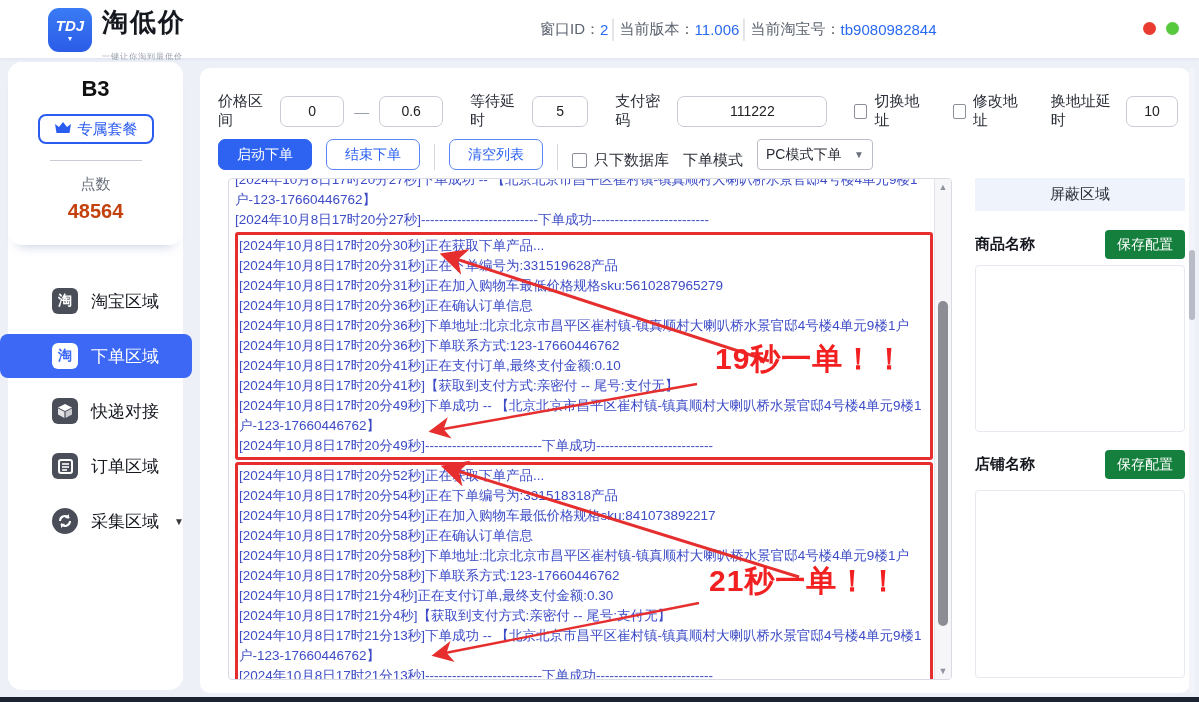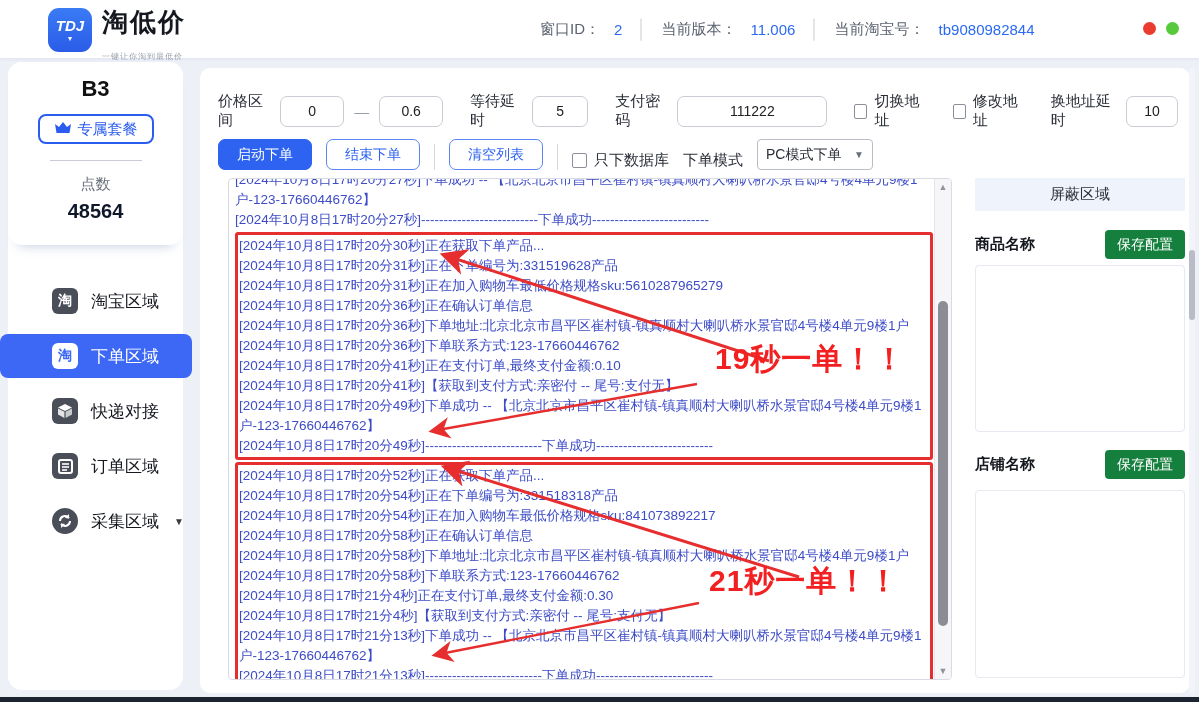--- a/index.html
+++ b/index.html
@@ -13,42 +13,42 @@
   .header { position:absolute; left:0; top:0; width:1199px; height:58px;
     background:#fff; box-shadow:0 1px 3px rgba(40,60,120,.08); z-index:5; }
   .logo-wrap { position:absolute; left:48px; top:8px; display:flex; align-items:flex-start; gap:10px; }
   .logo-badge { width:44px; height:44px; border-radius:11px;
     background:linear-gradient(180deg,#3a7bf5,#2b5ce8);
     color:#fff; font-weight:bold; font-style:italic; font-size:15px;
     display:flex; flex-direction:column; align-items:center; justify-content:center; line-height:1; }
   .logo-badge .tri { font-size:8px; font-style:normal; margin-top:2px; }
   .logo-text .cn { font-size:26px; font-weight:bold; color:#15181f; letter-spacing:2px; line-height:1.1; }
   .logo-text .tag { font-size:8px; color:#9aa0ab; letter-spacing:1px; margin-top:14px; }
-  .head-info { position:absolute; left:540px; top:0; height:58px; display:flex; align-items:center; gap:14px; font-size:15px; }
+  .head-info { position:absolute; left:540px; top:0; height:58px; display:flex; align-items:center; gap:0; font-size:15px; }
   .head-info .lbl { color:#5c6370; }
   .head-info .val { color:#2a6af2; }
   .head-info .sep { color:#d4d7de; font-size:18px; }
   .win-dots { position:absolute; right:20px; top:22px; display:flex; gap:10px; }
   .dot { width:13px; height:13px; border-radius:50%; }
   .dot.red { background:#ea3b31; }
   .dot.green { background:#57c93d; }
   
   .bottom-bar { position:absolute; left:0; bottom:0; width:1199px; height:5px; background:#1c2331; }
   
   .sidebar { position:absolute; left:8px; top:62px; width:175px; height:628px;
     background:#fff; border-radius:14px; z-index:3; }
   .side-top { padding-top:14px; padding-bottom:22px; text-align:center;
     border-radius:14px; background:#fff;
     box-shadow:0 10px 12px -10px rgba(70,90,160,.35); }
   .plan-name { font-size:22px; font-weight:bold; color:#111; }
   .vip-btn { margin:12px auto 0; width:116px; height:30px; border:2px solid #2b5cf0; border-radius:8px;
     background:#fff; color:#2b5cf0; font-size:15px; display:flex; align-items:center; justify-content:center; gap:6px; cursor:pointer; }
   .side-divider { width:92px; height:1px; background:#c9ccd4; margin:16px auto 0; }
   .points-label { margin-top:14px; font-size:15px; color:#6a707c; }
-  .points-value { margin-top:6px; font-size:20px; font-weight:bold; color:#0f172a; }
+  .points-value { margin-top:6px; font-size:20px; font-weight:bold; color:#c2410c; }
   .menu { margin-top:34px; display:flex; flex-direction:column; gap:11px; }
   .menu-item { position:relative; height:44px; display:flex; align-items:center; gap:13px;
     padding-left:44px; cursor:pointer; }
   .menu-item .mi-icon { width:26px; height:26px; border-radius:6px; background:#4a4e59; color:#fff;
     display:flex; align-items:center; justify-content:center; font-size:14px; font-weight:bold; flex:0 0 26px; }
   .menu-item .mi-label { font-size:17px; color:#15181f; white-space:nowrap; }
   .menu-item.active { left:-8px; width:192px; background:#3d68f5; border-radius:8px; padding-left:52px; }
   .menu-item.active .mi-icon { background:#fff; color:#3d68f5; }
   .menu-item.active .mi-label { color:#fff; }
   .menu-item svg { display:block; }

